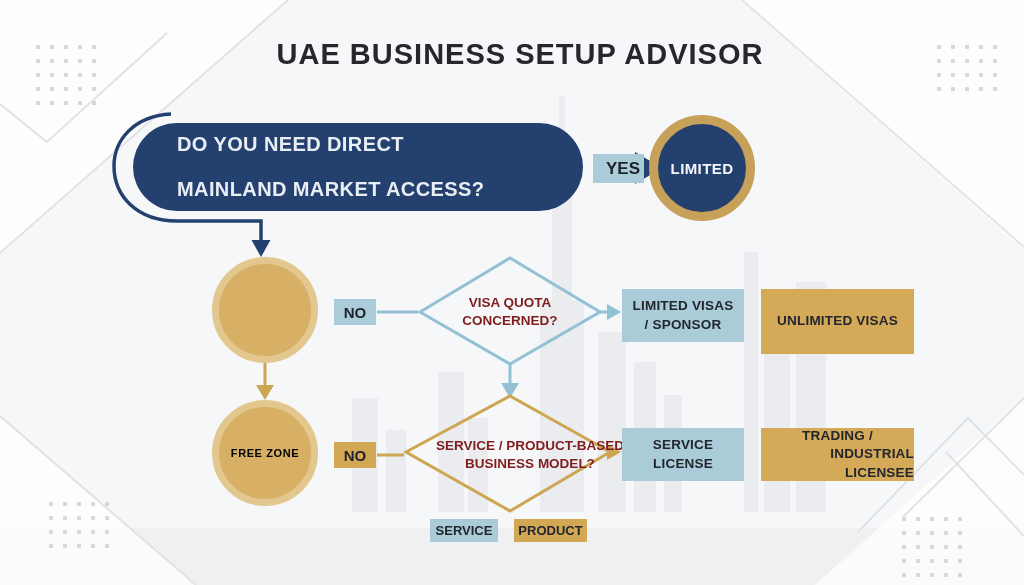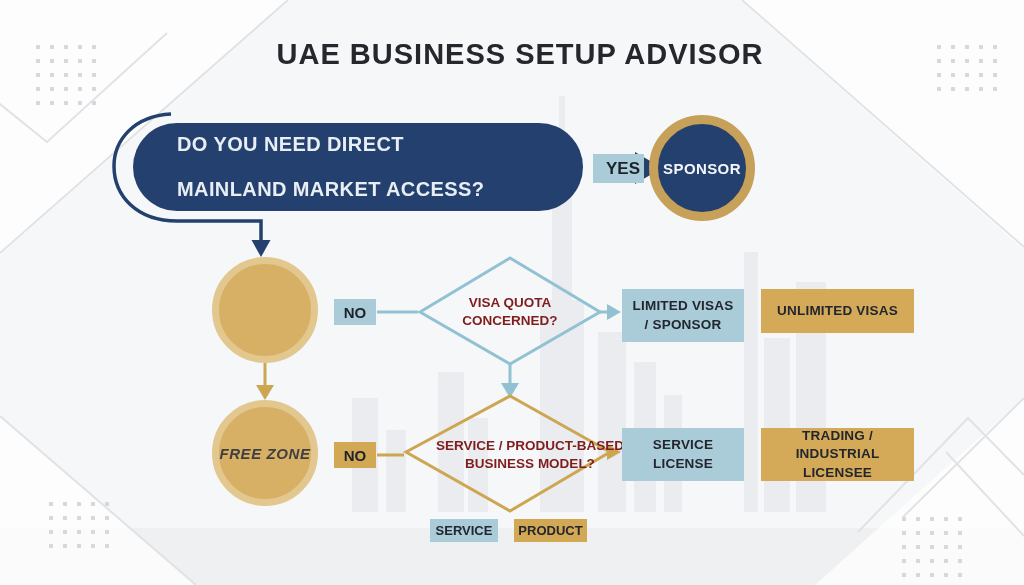--- a/index.html
+++ b/index.html
@@ -26,41 +26,41 @@
         padding-left:44px;box-sizing:border-box;font-size:20px;font-weight:600;
         letter-spacing:.4px;line-height:1.45;gap:16px;}
 
   
   .circle{position:absolute;width:106px;height:106px;border-radius:50%;box-sizing:border-box;
           display:flex;align-items:center;justify-content:center;text-align:center;font-weight:600;}
   #mainland-node{left:649px;top:115px;background:#24406e;border:9px solid #c7a159;
                  color:#f4f6fa;font-size:15px;letter-spacing:.4px;}
   #entry-node{left:212px;top:257px;background:#d7b065;border:7px solid #e2c88e;}
   #freezone-node{left:212px;top:400px;background:#d7b065;border:7px solid #e2c88e;
-                 color:#404040;font-size:15px;letter-spacing:.6px;font-style:italic;}
+                 color:#000000;font-size:11px;letter-spacing:.6px;}
 
   
   .conn-label{position:absolute;display:flex;align-items:center;justify-content:center;
               font-weight:700;color:#1e222b;}
   #yes-label{left:593px;top:154px;width:42px;height:29px;background:#a9ccd8;font-size:17px;padding-left:9px;}
   #no-label-1{left:334px;top:299px;width:42px;height:26px;background:#a9ccd8;font-size:15px;}
   #no-label-2{left:334px;top:442px;width:42px;height:26px;background:#d2a854;font-size:15px;}
 
   
   .diamond-text{position:absolute;text-align:center;font-weight:600;color:#7f1d1d;line-height:1.35;}
   #visa-text{left:425px;top:294px;width:170px;font-size:13.5px;}
   #model-text{left:410px;top:437px;width:200px;font-size:13.5px;margin-left:20px;}
 
   
   .box{position:absolute;display:flex;flex-direction:column;align-items:center;justify-content:center;
-       text-align:center;font-weight:600;font-size:13.5px;color:#23262e;line-height:1.35;letter-spacing:.2px;}
+       text-align:right;font-weight:600;font-size:13.5px;color:#23262e;line-height:1.35;letter-spacing:.2px;}
   .box.blue{background:#a9ccd8;}
   .box.gold{background:#d4aa58;}
   #box-limited{left:622px;top:289px;width:122px;height:53px;}
-  #box-unlimited{left:761px;top:289px;width:153px;height:44px;}
+  #box-unlimited{left:761px;top:289px;width:153px;height:65px;}
   #box-service{left:622px;top:428px;width:122px;height:53px;}
   #box-trading{left:761px;top:428px;width:153px;height:53px;}
 
   
   .tag{position:absolute;display:flex;align-items:center;justify-content:center;height:23px;
        font-size:13px;font-weight:700;color:#23262e;}
   #service-tag{left:430px;top:519px;width:68px;background:#a9ccd8;}
   #product-tag{left:514px;top:519px;width:73px;background:#d2a854;}
 </style>
 </head>
@@ -138,21 +138,21 @@
 
   <div id="title">UAE BUSINESS SETUP ADVISOR</div>
 
   <div id="pill">
     <span>DO YOU NEED DIRECT</span>
     <span>MAINLAND MARKET ACCESS?</span>
   </div>
 
   <div class="conn-label" id="yes-label">YES</div>
 
-  <div class="circle" id="mainland-node">SPONSOR</div>
+  <div class="circle" id="mainland-node">LIMITED</div>
 
   <div class="circle" id="entry-node"></div>
 
   <div class="conn-label" id="no-label-1">NO</div>
 
   <div class="diamond-text" id="visa-text">
     <span>VISA QUOTA</span><br>
     <span>CONCERNED?</span>
   </div>
 

